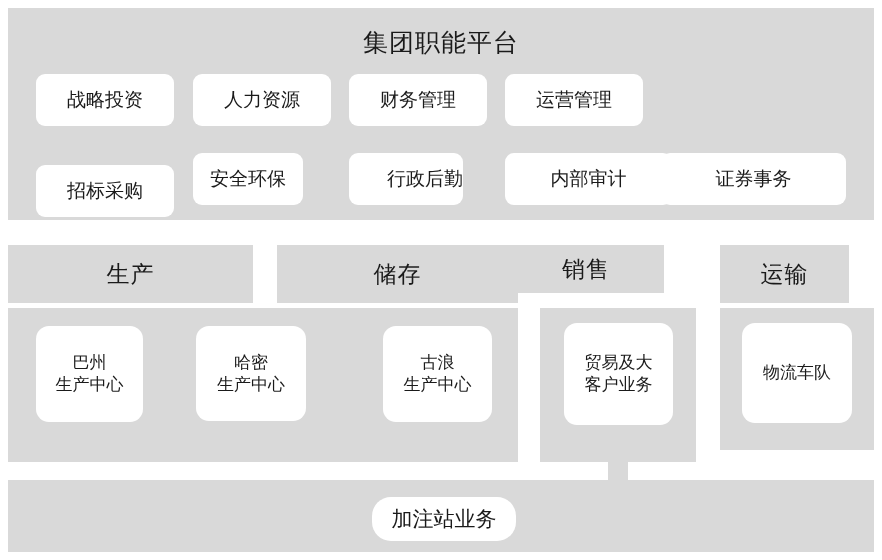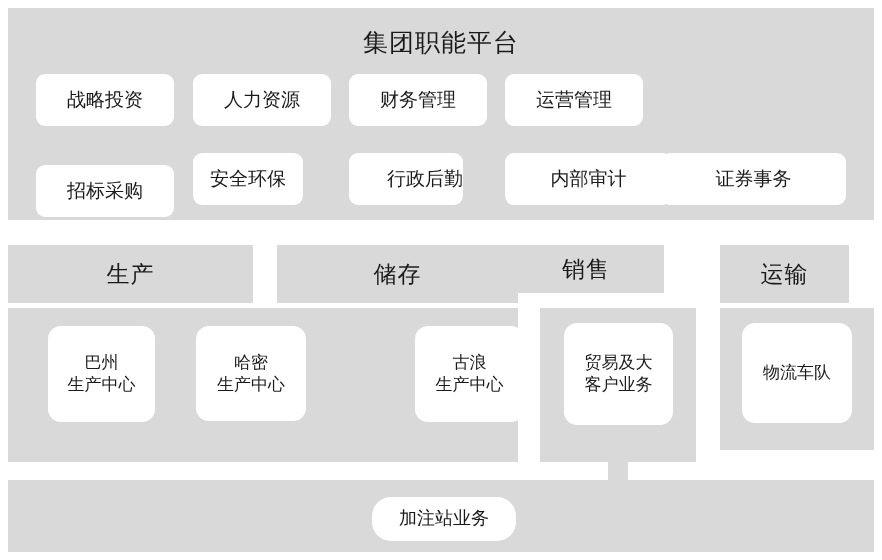--- a/index.html
+++ b/index.html
@@ -95,21 +95,21 @@
     left: 8px;
     top: 480px;
     width: 866px;
     height: 72px;
   }
   #station-card {
     left: 372px;
     top: 497px;
     width: 144px;
     height: 44px;
-    font-size: 18px;
+    font-size: 21px;
     border-radius: 19px;
   }
 </style>
 </head>
 <body>
 
 <div class="panel" id="platform-panel">
   <div id="platform-title">集团职能平台</div>
 
   <div class="card func-card" style="left:185px; top:66px; width:138px;">人力资源</div>
@@ -131,25 +131,25 @@
 <div class="col-head" style="left:508px; top:245px; width:156px; height:48px;">销售</div>
 
 <div class="col-head" style="left:720px; top:245px; width:129px; height:58px;">运输</div>
 
 <div class="col-body" style="left:8px; top:308px; width:510px; height:154px;"></div>
 
 <div class="col-body" style="left:540px; top:308px; width:156px; height:154px;"></div>
 
 <div class="col-body" style="left:720px; top:308px; width:154px; height:142px;"></div>
 
-<div class="card unit-card" style="left:36px; top:326px; width:107px; height:96px;margin-left:12px;">巴州
+<div class="card unit-card" style="left:36px; top:326px; width:107px; height:96px;">巴州
 生产中心</div>
 <div class="card unit-card" style="left:196px; top:326px; width:110px; height:95px;">哈密
 生产中心</div>
-<div class="card unit-card" style="left:383px; top:326px; width:109px; height:96px;margin-left:32px;">古浪
+<div class="card unit-card" style="left:383px; top:326px; width:109px; height:96px;">古浪
 生产中心</div>
 <div class="card unit-card" style="left:564px; top:323px; width:109px; height:102px;">贸易及大
 客户业务</div>
 <div class="card unit-card" style="left:742px; top:323px; width:110px; height:100px;">物流车队</div>
 
 <div id="sales-connector"></div>
 
 <div class="panel" id="station-panel"></div>
 <div class="card" id="station-card">加注站业务</div>
 

